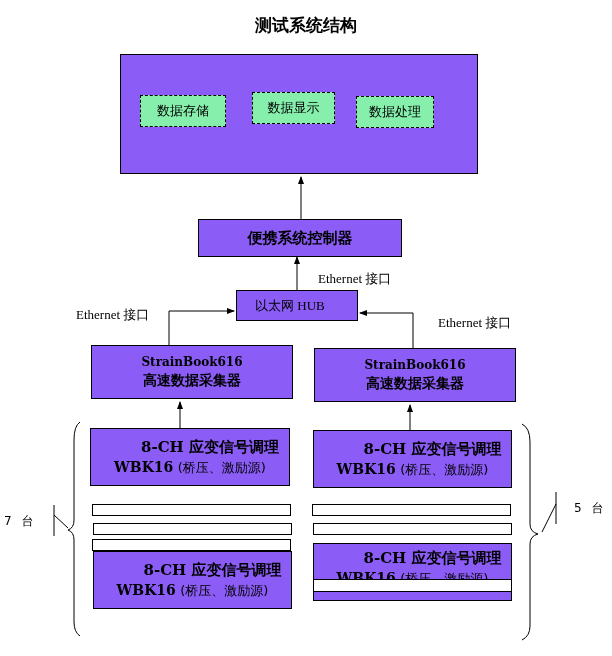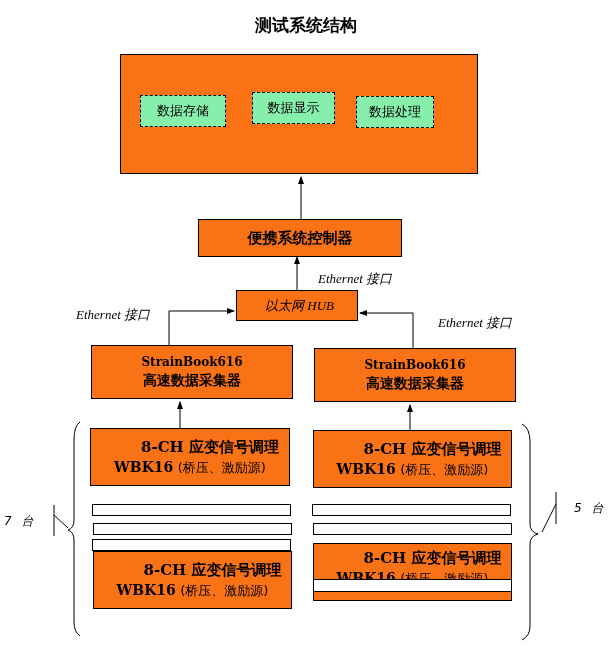--- a/index.html
+++ b/index.html
@@ -1,27 +1,27 @@
 <!DOCTYPE html>
 <html><head>
 <meta charset="utf-8">
 <style>
   html, body { margin: 0; padding: 0; background: #ffffff; }
   body { width: 612px; height: 656px; position: relative; overflow: hidden;
          font-family: "DejaVu Serif", "Liberation Serif", serif; color: #000; }
   .abs { position: absolute; }
-  .box { position: absolute; border: 1px solid #000; background: #f97316; box-sizing: border-box; }
+  .box { position: absolute; border: 1px solid #000; background: #8b5cf6; box-sizing: border-box; }
   .dashed { position: absolute; border: 1px dashed #000; background: #86efac; box-sizing: border-box;
             font-family: "DejaVu Sans", "Liberation Sans", sans-serif; font-size: 13px;
             display: flex; align-items: center; justify-content: center; }
   .title { left: 0; width: 612px; top: 14px; text-align: center; font-weight: bold; font-size: 17px;
            font-family: "DejaVu Sans", "Liberation Sans", sans-serif; }
   .center-text { display: flex; flex-direction: column; align-items: center; justify-content: center; }
   .bold { font-weight: bold; }
-  .label { font-family: "Liberation Serif", "DejaVu Serif", serif; font-size: 13px; white-space: nowrap; font-style: italic; }
+  .label { font-family: "Liberation Serif", "DejaVu Serif", serif; font-size: 13px; white-space: nowrap; }
   .cjk { font-family: "DejaVu Sans", "Liberation Sans", sans-serif; }
   svg.lines { position: absolute; left: 0; top: 0; }
   .mod-l1 { font-size: 15px; font-weight: bold; line-height: 20px; margin-left: 40px; }
   .mod-l2 { font-size: 14px; line-height: 20px; }
   .mod-l2 b { font-weight: bold; }
   .strip { position: absolute; border: 1px solid #000; background: #fff; box-sizing: border-box; height: 12px; }
 </style>
 </head>
 <body>
 
@@ -74,21 +74,21 @@
 </div>
 
 <div class="box center-text" style="left:198px; top:219px; width:204px; height:38px;">
   <span class="cjk bold" style="font-size:15px;">便携系统控制器</span>
 </div>
 
 <div class="abs label" style="left:318px; top:270px;">
   <span>Ethernet 接口</span>
 </div>
 
-<div class="box" style="left:236px; top:290px; width:122px; height:31px; display:flex; align-items:center; padding-left:28px;">
+<div class="box" style="left:236px; top:290px; width:122px; height:31px; display:flex; align-items:center; padding-left:18px;">
   <span class="label" style="font-size:13px;">以太网 HUB</span>
 </div>
 
 <div class="abs label" style="left:76px; top:306px;">
   <span>Ethernet 接口</span>
 </div>
 <div class="abs label" style="left:438px; top:314px;">
   <span>Ethernet 接口</span>
 </div>
 

